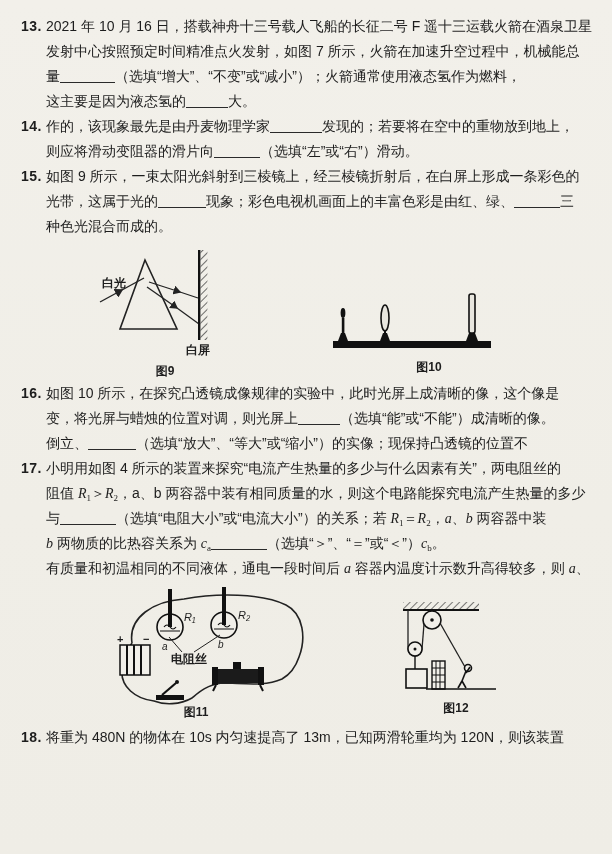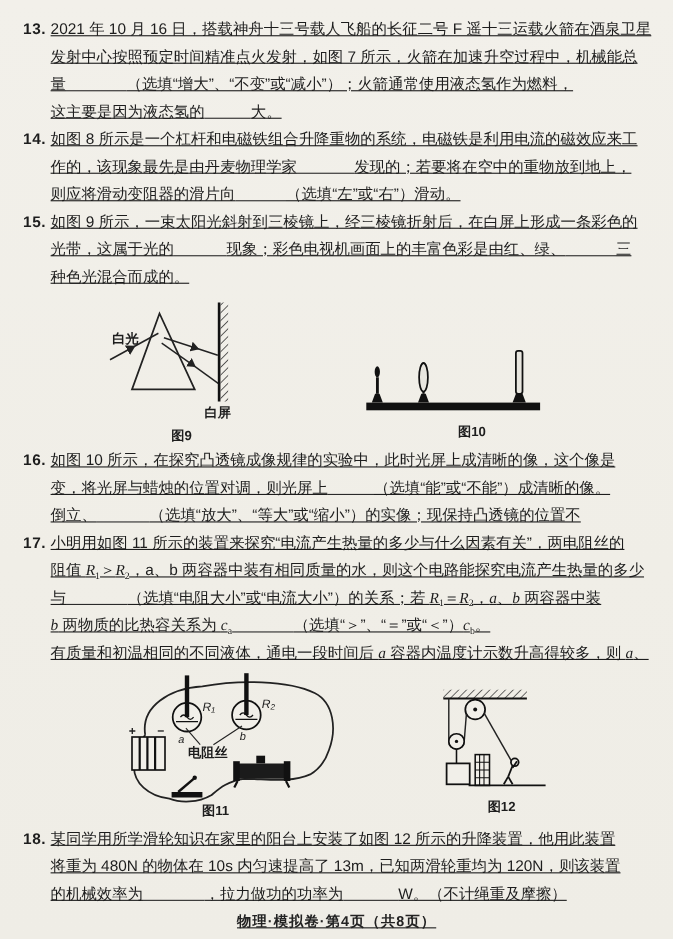--- a/index.html
+++ b/index.html
@@ -3,21 +3,21 @@
 <meta charset="utf-8">
 <style>
   html,body{margin:0;padding:0;}
   body{
     width:612px;height:854px;overflow:hidden;
     background:#f1efe9;
     font-family:"Liberation Sans","DejaVu Sans",sans-serif;
     font-size:14px;line-height:25px;color:#1d1d1d;
   }
   .page{position:relative;width:612px;height:854px;padding:14px 20px 0 20px;box-sizing:border-box;
-    background:linear-gradient(180deg,#f2f0ea 0%,#f0eee7 60%,#efede6 100%);text-decoration:underline;}
+    background:linear-gradient(180deg,#f2f0ea 0%,#f0eee7 60%,#efede6 100%);}
   .question{position:relative;padding-left:26px;}
   .qnum{position:absolute;left:1px;top:0;font-weight:bold;letter-spacing:.5px;}
   .line{height:25px;white-space:nowrap;overflow:visible;}
   .blank{display:inline-block;border-bottom:1.5px solid #2a2a2a;height:13px;vertical-align:-2px;}
   .question i{font-family:"Liberation Serif","DejaVu Serif",serif;font-style:italic;}
   .question sub{font-size:9px;vertical-align:-3px;font-family:"Liberation Serif",serif;}
   .fig-row{position:relative;}
   .fig-row1{height:142px;text-align:center;}
   .fig-row2{height:144px;}
   .figsvg{position:absolute;}
@@ -35,21 +35,20 @@
         <div class="line">2021 年 10 月 16 日，搭载神舟十三号载人飞船的长征二号 F 遥十三运载火箭在酒泉卫星</div>
         <div class="line">发射中心按照预定时间精准点火发射，如图 7 所示，火箭在加速升空过程中，机械能总</div>
         <div class="line">量<span class="blank" style="width: 55px;"></span>（选填“增大”、“不变”或“减小”）；火箭通常使用液态氢作为燃料，</div>
         <div class="line">这主要是因为液态氢的<span class="blank" style="width: 42px;"></span>大。</div>
       </div>
   </section>
 
   <section class="question">
     <span class="qnum">14.</span>
     <div>
-        <div class="line">如图 8 所示是一个杠杆和电磁铁组合升降重物的系统，电磁铁是利用电流的磁效应来工</div>
         <div class="line">作的，该现象最先是由丹麦物理学家<span class="blank" style="width: 52px;"></span>发现的；若要将在空中的重物放到地上，</div>
         <div class="line">则应将滑动变阻器的滑片向<span class="blank" style="width: 46px;"></span>（选填“左”或“右”）滑动。</div>
       </div>
   </section>
 
   <section class="question">
     <span class="qnum">15.</span>
     <div>
         <div class="line">如图 9 所示，一束太阳光斜射到三棱镜上，经三棱镜折射后，在白屏上形成一条彩色的</div>
         <div class="line">光带，这属于光的<span class="blank" style="width: 48px;"></span>现象；彩色电视机画面上的丰富色彩是由红、绿、<span class="blank" style="width: 46px;"></span>三</div>
@@ -115,21 +114,21 @@
     <div>
         <div class="line">如图 10 所示，在探究凸透镜成像规律的实验中，此时光屏上成清晰的像，这个像是</div>
         <div class="line">变，将光屏与蜡烛的位置对调，则光屏上<span class="blank" style="width: 42px;"></span>（选填“能”或“不能”）成清晰的像。</div>
         <div class="line">倒立、<span class="blank" style="width: 48px;"></span>（选填“放大”、“等大”或“缩小”）的实像；现保持凸透镜的位置不</div>
       </div>
   </section>
 
   <section class="question">
     <span class="qnum">17.</span>
     <div>
-        <div class="line">小明用如图 11 所示的装置来探究“电流产生热量的多少与什么因素有关”，两电阻丝的</div>
+        <div class="line">小明用如图 4 所示的装置来探究“电流产生热量的多少与什么因素有关”，两电阻丝的</div>
         <div class="line">阻值 <i>R</i><sub>1</sub>＞<i>R</i><sub>2</sub>，a、b 两容器中装有相同质量的水，则这个电路能探究电流产生热量的多少</div>
         <div class="line">与<span class="blank" style="width: 56px;"></span>（选填“电阻大小”或“电流大小”）的关系；若 <i>R</i><sub>1</sub>＝<i>R</i><sub>2</sub>，<i>a</i>、<i>b</i> 两容器中装</div>
         <div class="line"><i>b</i> 两物质的比热容关系为 <i>c</i><sub>a</sub><span class="blank" style="width: 56px;"></span>（选填“＞”、“＝”或“＜”）<i>c</i><sub>b</sub>。</div>
         <div class="line">有质量和初温相同的不同液体，通电一段时间后 <i>a</i> 容器内温度计示数升高得较多，则 <i>a</i>、</div>
       </div>
   </section>
 
   <div class="fig-row fig-row2">
 
     <svg class="figsvg" style="left:72px;top:0px" width="220" height="144" viewBox="0 0 220 144">
@@ -231,21 +230,18 @@
         <line x1="94" y1="94" x2="98" y2="101"></line>
       </g>
       <line x1="58" y1="102" x2="128" y2="102" stroke="#111" stroke-width="1.6"></line>
       <text x="88" y="125" font-size="12" font-weight="bold" text-anchor="middle">图12</text>
     </svg>
   </div>
 
   <section class="question">
     <span class="qnum">18.</span>
     <div>
-        <div class="line">某同学用所学滑轮知识在家里的阳台上安装了如图 12 所示的升降装置，他用此装置</div>
         <div class="line">将重为 480N 的物体在 10s 内匀速提高了 13m，已知两滑轮重均为 120N，则该装置</div>
-        <div class="line">的机械效率为<span class="blank" style="width: 56px;"></span>，拉力做功的功率为<span class="blank" style="width: 50px;"></span>W。（不计绳重及摩擦）</div>
-      </div>
-  </section>
-
-  <div class="footer">物理·模拟卷·第4页（共8页）</div>
+      </div>
+  </section>
+
 
 </div>
 
 </body></html>

